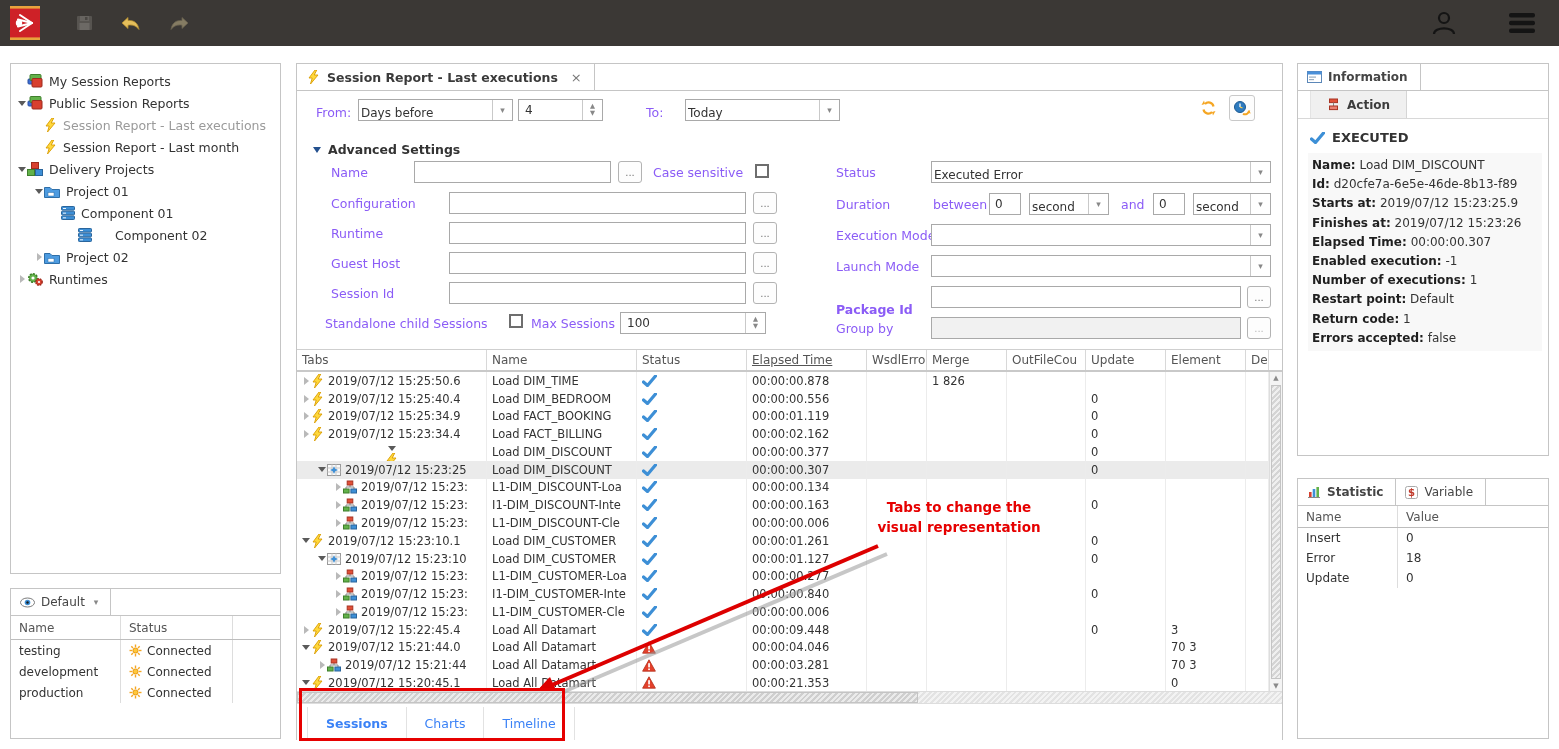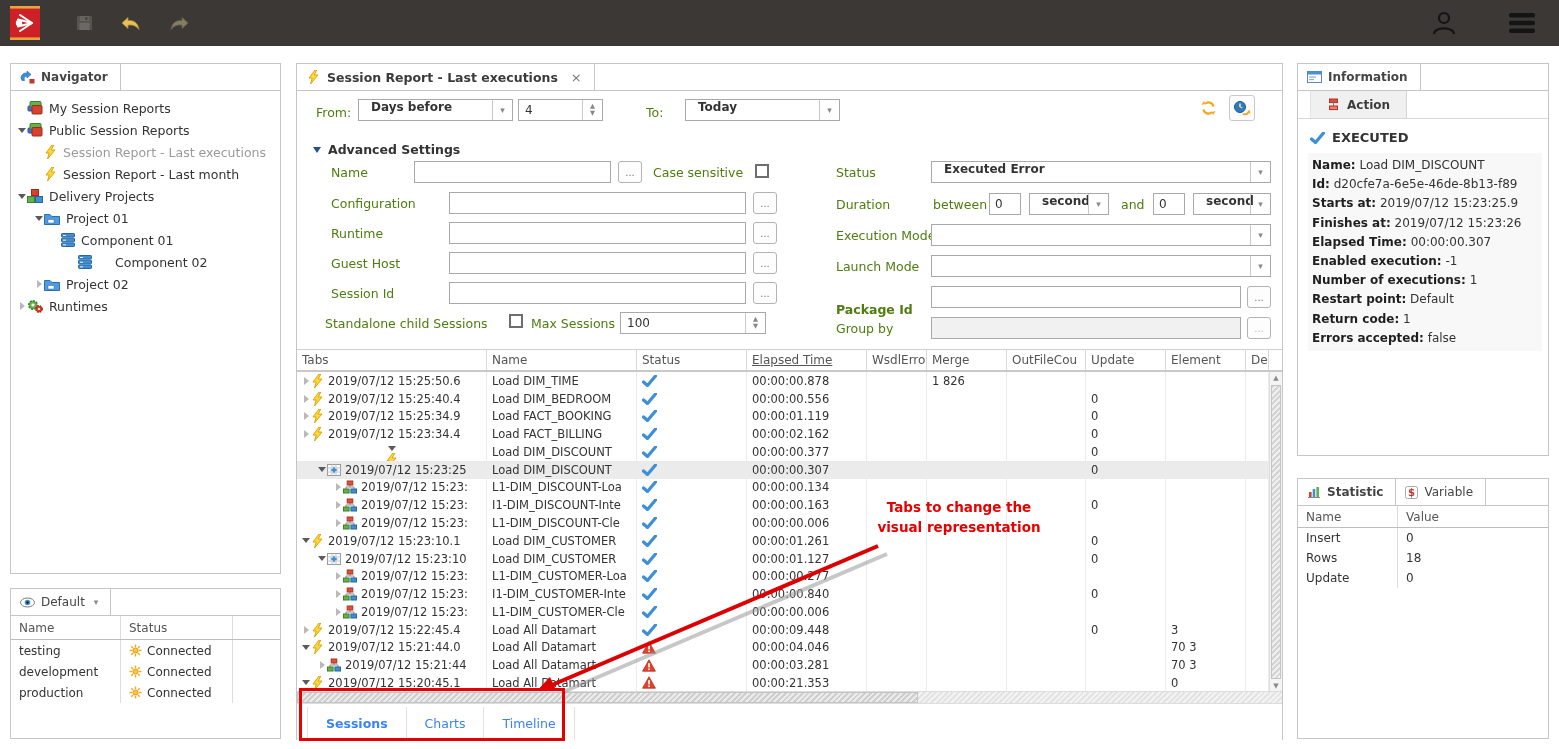--- a/index.html
+++ b/index.html
@@ -39,24 +39,24 @@
   .cc2 { width:112px; padding-left:8px; border-right:1px solid #ddd; height:100%; display:flex; align-items:center; gap:5px; }
   .cc3 { flex:1; height:100%; }
 
   
   #main-panel { left:296px; top:63px; width:987px; height:677px; }
   .mtabbar { height:27px; border-bottom:1px solid #c5c5c5; display:flex; }
   .mtab { display:flex; align-items:center; gap:7px; padding:0 12px 0 10px; border-right:1px solid #c5c5c5; }
   .mtab-title { font-weight:bold; color:#3a3a3a; font-size:12.5px; }
   .mtab-close { color:#777; font-size:13px; margin-left:6px; cursor:default; }
 
-  .flabel { position:absolute; color:#4d7c0f; font-size:12.5px; white-space:nowrap; }
+  .flabel { position:absolute; color:#8b5cf6; font-size:12.5px; white-space:nowrap; }
   .fin { position:absolute; height:22px; border:1px solid #a9a9a9; background:#fff; font-family:inherit; font-size:12px; color:#333; padding:0 5px; }
   .fin.gray { background:#f1f1f1; }
-  .fsel { position:absolute; height:22px; border:1px solid #a9a9a9; background:#fff; display:flex; align-items:flex-start; padding:0 22px 0 12px; font-size:12px; color:#333;font-weight:bold; }
+  .fsel { position:absolute; height:22px; border:1px solid #a9a9a9; background:#fff; display:flex; align-items:flex-end; padding:0 22px 0 2px; font-size:12px; color:#333; }
   .fsel .selarr { position:absolute; right:0; top:0; bottom:0; width:20px; border-left:1px solid #c9c9c9; display:flex; align-items:center; justify-content:center; color:#888; font-size:9px; }
   .fspin { position:absolute; height:22px; border:1px solid #a9a9a9; background:#fff; display:flex; align-items:center; padding:0 22px 0 6px; font-size:12px; color:#333; }
   .fspin .spins { position:absolute; right:0; top:0; bottom:0; width:20px; border-left:1px solid #c9c9c9; display:flex; flex-direction:column; align-items:center; justify-content:center; color:#888; font-size:6.5px; line-height:7px; }
   .dots { position:absolute; width:24px; height:22px; border:1px solid #b3b3b3; border-radius:3px; background:#fdfdfd; color:#777; font-size:10px; display:flex; align-items:center; justify-content:center; font-family:inherit; }
   .dots.gray { color:#bbb; }
   .cb { position:absolute; width:14px; height:14px; border:2px solid #6e6e6e; background:#fff; }
   .adv-header { position:absolute; left:16px; top:78px; display:flex; align-items:center; gap:7px; font-weight:bold; color:#333; font-size:12.5px; }
   .adv-tri { width:0; height:0; border-left:4.5px solid transparent; border-right:4.5px solid transparent; border-top:6px solid #23508e; }
 
   
@@ -155,31 +155,20 @@
         <svg width="30" height="24" viewBox="0 0 30 24">
           <rect x="2" y="2" width="26" height="4.5" rx="2" fill="#141414"></rect>
           <rect x="2" y="9.7" width="26" height="4.5" rx="2" fill="#141414"></rect>
           <rect x="2" y="17.4" width="26" height="4.5" rx="2" fill="#141414"></rect>
         </svg>
       </span>
   </span>
 </div>
 
 <div class="panel" id="nav-panel" style="left:10px;top:63px;width:271px;height:511px;">
-  <div class="panel-header">
-    <div class="header-tab">
-      <span class="icn">
-          <svg width="15" height="13" viewBox="0 0 15 13">
-            <path d="M2,9.5 A5,4.8 0 0 1 7,2 L7,0 L11,3.5 L7,7 L7,5 A3,2.9 0 0 0 4.6,9.5 Z" fill="#3D8FD6" stroke="#2A659C" stroke-width="0.6"></path>
-            <rect x="9.5" y="8" width="5" height="4.5" fill="#C0392B"></rect>
-          </svg>
-        </span>
-      <span>Navigator</span>
-    </div>
-  </div>
   <div id="nav-tree">
       <div class="tree-row" style="padding-left: 6px;">
         <span class="arr "></span>
         <span class="icn">
           <svg width="16" height="14" viewBox="0 0 16 14">
             <rect x="1" y="5" width="6" height="5" rx="1" fill="#3D6FD6" stroke="#2A4FA0"></rect>
             <rect x="3" y="0.5" width="11" height="6" rx="1" fill="#62B24A" stroke="#3F7F2C"></rect>
             <rect x="5" y="4.5" width="10" height="8.5" rx="1" fill="#D8402F" stroke="#9E2B1E"></rect>
           </svg>
         </span>
@@ -1134,21 +1123,21 @@
   <div class="st-hrow">
     <div class="st1">Name</div>
     <div class="st2">Value</div>
   </div>
   <div id="stat-rows">
       <div class="st-row">
         <div class="st1">Insert</div>
         <div class="st2">0</div>
       </div>
       <div class="st-row">
-        <div class="st1">Rows</div>
+        <div class="st1">Error</div>
         <div class="st2">18</div>
       </div>
       <div class="st-row">
         <div class="st1">Update</div>
         <div class="st2">0</div>
       </div>
     </div>
 </div>
 
 <svg class="ann-svg">

